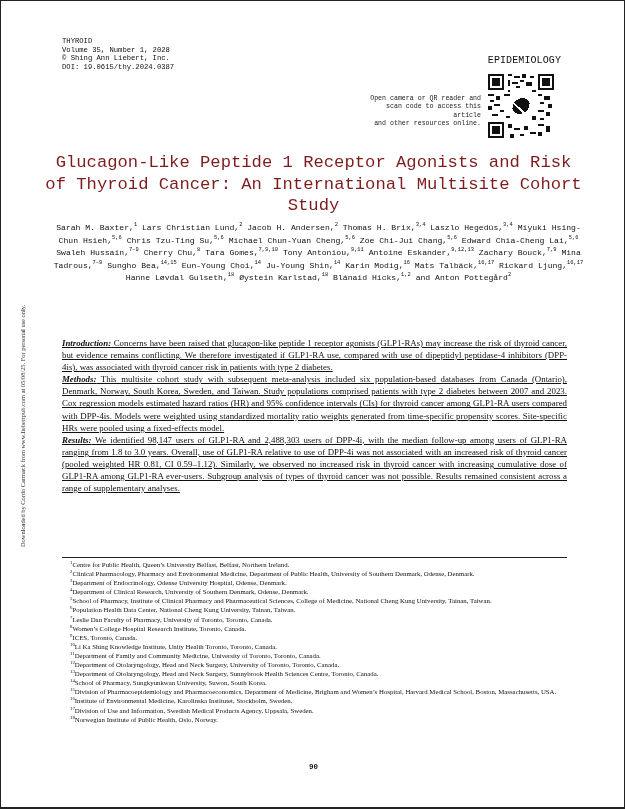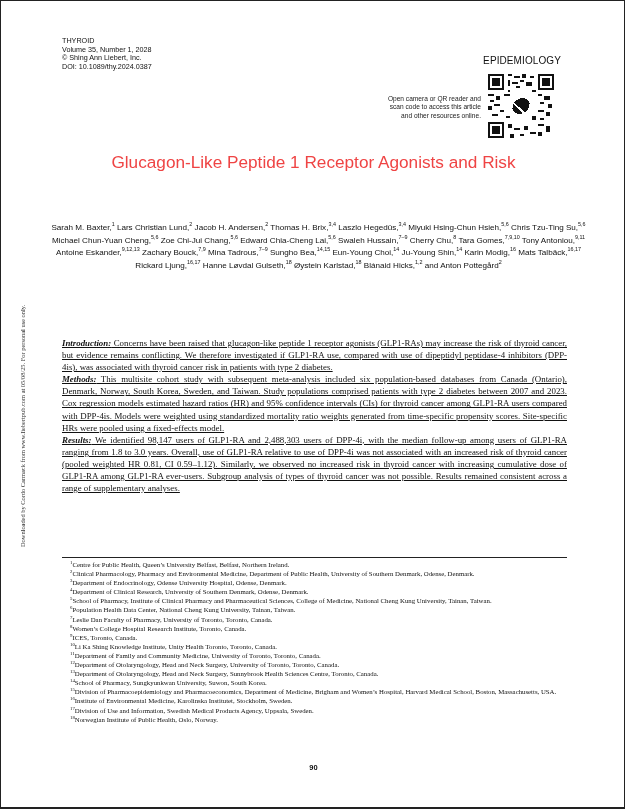--- a/index.html
+++ b/index.html
@@ -2,42 +2,42 @@
 <html><head>
   <meta charset="utf-8">
   <style>
     html, body { margin: 0; padding: 0; }
     body {
       width: 625px; height: 809px; position: relative; overflow: hidden;
       background: #ffffff; color: #111;
       box-sizing: border-box;
       border: 1px solid #222;
     }
-    .sans { font-family: Liberation Sans, sans-serif; }
+    .sans { font-family: Liberation Mono, monospace; }
     .serif { font-family: "Liberation Serif", "DejaVu Serif", serif; }
 
     #journal-meta {
       position: absolute; left: 61px; top: 36px;
       font-size: 7.2px; line-height: 8.6px;
     }
     #section-label {
       position: absolute; right: 63px; top: 54px;
       font-size: 10px; letter-spacing: 0.1px;
     }
     #qr-caption {
       position: absolute; left: 360px; top: 94px; width: 120px;
       text-align: right; font-size: 6.6px; line-height: 8.4px; color: #222;
     }
     #qr-code {
       position: absolute; left: 485px; top: 71px; width: 70px; height: 68px;
     }
 
     #title {
       position: absolute; left: 40px; width: 545px; top: 151px;
-      text-align: center; font-size: 17.2px; line-height: 21.5px; color: #ef4444;
+      text-align: center; font-size: 17.2px; line-height: 21.5px; color: #7f1d1d;
     }
     #authors {
       position: absolute; left: 50px; width: 535px; top: 221px;
       text-align: center; font-size: 8.1px; line-height: 12.5px; color: #111;
     }
     #authors sup { font-size: 5.4px; line-height: 0; }
 
     #abstract {
       position: absolute; left: 61px; width: 505px; top: 336px;
       font-size: 8.85px; line-height: 12.1px; text-align: justify;
@@ -69,21 +69,21 @@
       white-space: nowrap; font-size: 6.4px; color: #333;
     }
   </style>
 </head>
 <body>
 
 <div id="journal-meta" class="sans">
   <div>THYROID</div>
   <div>Volume 35, Number 1, 2028</div>
   <div>© Shing Ann Liebert, Inc.</div>
-  <div>DOI: 10.1089/thy.2024.0387</div>
+  <div>DOI: 19.0615/thy.2024.0387</div>
 </div>
 
 <div id="section-label" class="sans">EPIDEMIOLOGY</div>
 
 <div id="qr-caption" class="sans">
   <div>Open camera or QR reader and</div>
   <div>scan code to access this article</div>
   <div>and other resources online.</div>
 </div>
 
@@ -142,20 +142,21 @@
     </g>
 
     <circle cx="17.5" cy="17" r="6.2" fill="#fff"></circle>
     <ellipse cx="17.5" cy="17" rx="4.6" ry="3.6" fill="#111" transform="rotate(-35 17.5 17)"></ellipse>
     <line x1="13.6" y1="15.2" x2="19" y2="20.5" stroke="#fff" stroke-width="0.8"></line>
   </svg>
 </div>
 
 <div id="title" class="sans">
   <div>Glucagon-Like Peptide 1 Receptor Agonists and Risk</div>
+  <div>of Thyroid Cancer: An International Multisite Cohort Study</div>
 </div>
 
 <div id="authors" class="sans"><span><span>Sarah M. Baxter,</span><sup>1</sup></span> <span><span>Lars Christian Lund,</span><sup>2</sup></span> <span><span>Jacob H. Andersen,</span><sup>2</sup></span> <span><span>Thomas H. Brix,</span><sup>3,4</sup></span> <span><span>Laszlo Hegedüs,</span><sup>3,4</sup></span> <span><span>Miyuki Hsing-Chun Hsieh,</span><sup>5,6</sup></span> <span><span>Chris Tzu-Ting Su,</span><sup>5,6</sup></span> <span><span>Michael Chun-Yuan Cheng,</span><sup>5,6</sup></span> <span><span>Zoe Chi-Jui Chang,</span><sup>5,6</sup></span> <span><span>Edward Chia-Cheng Lai,</span><sup>5,6</sup></span> <span><span>Swaleh Hussain,</span><sup>7–9</sup></span> <span><span>Cherry Chu,</span><sup>8</sup></span> <span><span>Tara Gomes,</span><sup>7,9,10</sup></span> <span><span>Tony Antoniou,</span><sup>9,11</sup></span> <span><span>Antoine Eskander,</span><sup>9,12,13</sup></span> <span><span>Zachary Bouck,</span><sup>7,9</sup></span> <span><span>Mina Tadrous,</span><sup>7–9</sup></span> <span><span>Sungho Bea,</span><sup>14,15</sup></span> <span><span>Eun-Young Choi,</span><sup>14</sup></span> <span><span>Ju-Young Shin,</span><sup>14</sup></span> <span><span>Karin Modig,</span><sup>16</sup></span> <span><span>Mats Talbäck,</span><sup>16,17</sup></span> <span><span>Rickard Ljung,</span><sup>16,17</sup></span> <span><span>Hanne Løvdal Gulseth,</span><sup>18</sup></span> <span><span>Øystein Karlstad,</span><sup>18</sup></span> <span><span>Blánaid Hicks,</span><sup>1,2</sup></span> <span><span>and Anton Pottegård</span><sup>2</sup></span> </div>
 
 <div id="abstract" class="serif">
   <p><span class="lbl">Introduction:</span><span> Concerns have been raised that glucagon-like peptide 1 receptor agonists (GLP1-RAs) may increase the risk of thyroid cancer, but evidence remains conflicting. We therefore investigated if GLP1-RA use, compared with use of dipeptidyl peptidase-4 inhibitors (DPP-4is), was associated with thyroid cancer risk in patients with type 2 diabetes.</span></p>
   <p><span class="lbl">Methods:</span><span> This multisite cohort study with subsequent meta-analysis included six population-based databases from Canada (Ontario), Denmark, Norway, South Korea, Sweden, and Taiwan. Study populations comprised patients with type 2 diabetes between 2007 and 2023. Cox regression models estimated hazard ratios (HR) and 95% confidence intervals (CIs) for thyroid cancer among GLP1-RA users compared with DPP-4is. Models were weighted using standardized mortality ratio weights generated from time-specific propensity scores. Site-specific HRs were pooled using a fixed-effects model.</span></p>
   <p><span class="lbl">Results:</span><span> We identified 98,147 users of GLP1-RA and 2,488,303 users of DPP-4i, with the median follow-up among users of GLP1-RA ranging from 1.8 to 3.0 years. Overall, use of GLP1-RA relative to use of DPP-4i was not associated with an increased risk of thyroid cancer (pooled weighted HR 0.81, CI 0.59–1.12). Similarly, we observed no increased risk in thyroid cancer with increasing cumulative dose of GLP1-RA among GLP1-RA ever-users. Subgroup analysis of types of thyroid cancer was not possible. Results remained consistent across a range of supplementary analyses.</span></p>
 </div>
 

